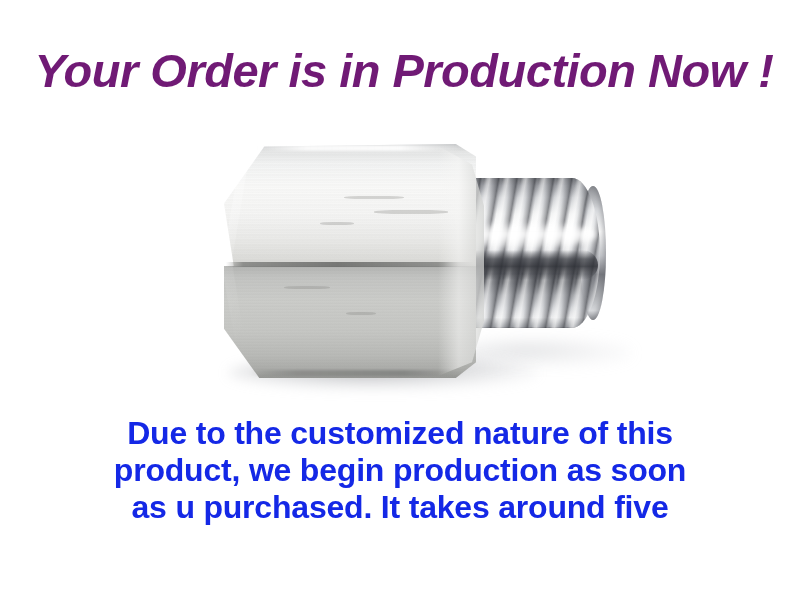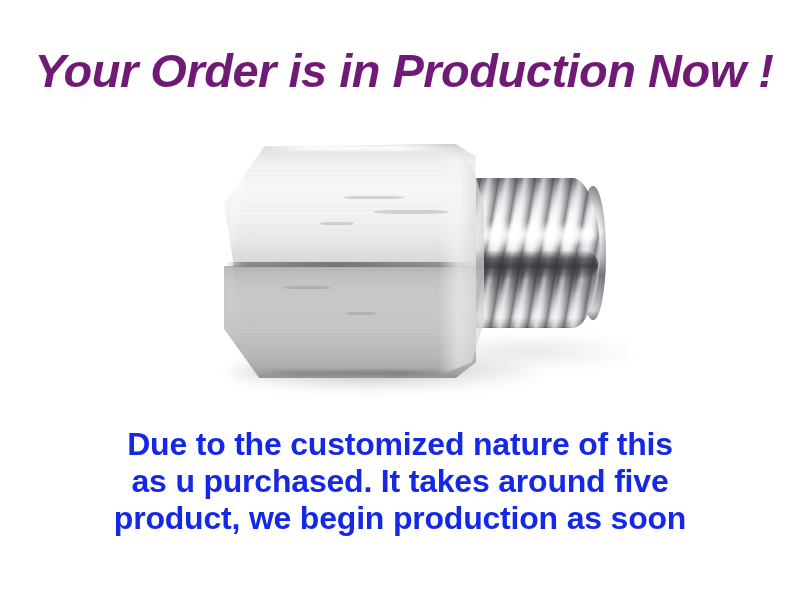--- a/index.html
+++ b/index.html
@@ -328,21 +328,21 @@
     position: absolute;
     background: rgba(128,128,126,0.30);
     border-radius: 40%;
     filter: blur(0.7px);
   }
 
   
   #body-copy {
     position: absolute;
     left: 0;
-    top: 426px;
+    top: 415px;
     width: 800px;
     text-align: center;
     font-size: 32px;
     font-weight: bold;
     color: #1428e6;
     line-height: 37px;
     letter-spacing: -0.2px;
   }
   #body-copy .copy-line {
     display: block;
@@ -383,17 +383,17 @@
       <div class="hex-mark" style="left:150px; top:66px; width:74px; height:4px;"></div>
       <div class="hex-mark" style="left:96px; top:78px; width:34px; height:3px;"></div>
       <div class="hex-mark" style="left:60px; top:142px; width:46px; height:3px;"></div>
       <div class="hex-mark" style="left:122px; top:168px; width:30px; height:3px;"></div>
     </div>
 
   </div>
 
   <div id="body-copy">
     <span class="copy-line">Due to the customized nature of this</span>
+    <span class="copy-line">product, we begin production as soon</span>
     <span class="copy-line">as u purchased. It takes around five</span>
-    <span class="copy-line">product, we begin production as soon</span>
   </div>
 
 </div>
 
 </body></html>

